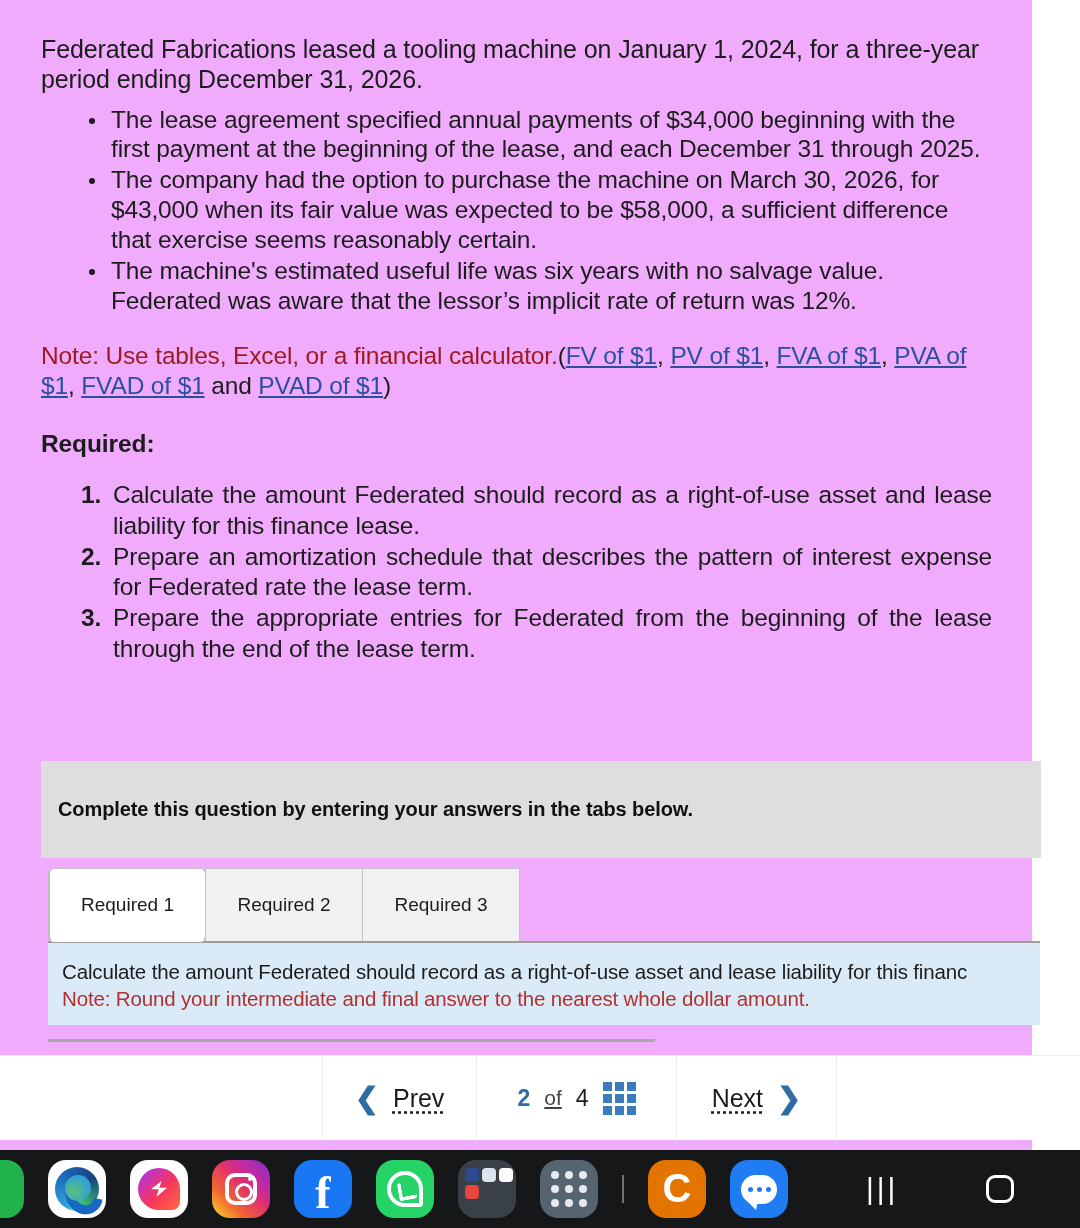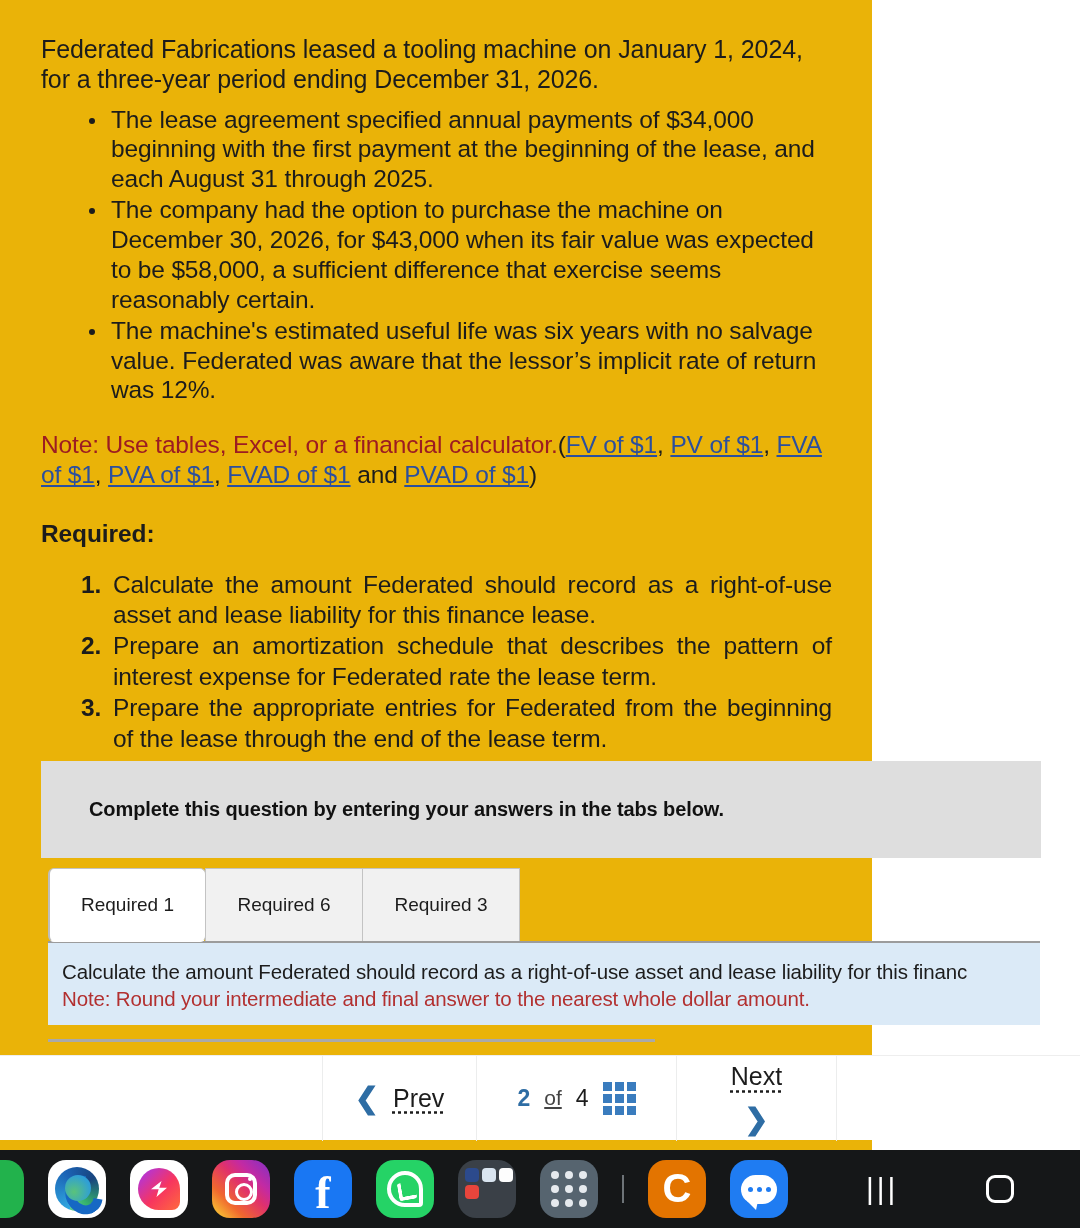--- a/index.html
+++ b/index.html
@@ -5,22 +5,22 @@
   * { box-sizing: border-box; }
   html, body {
     margin: 0; padding: 0;
     width: 1080px; height: 1228px;
     background: #ffffff;
     font-family: "Liberation Sans", sans-serif;
     overflow: hidden;
   }
   #page {
     position: relative;
-    width: 872px; height: 1228px;
-    background: #eab308;
+    width: 1032px; height: 1228px;
+    background: #f0abfc;
   }
 
   
   .content {
     position: absolute;
     left: 0; top: 0; right: 0;
     padding: 34px 40px 0 41px;
   }
   .intro {
     font-size: 25px;
@@ -104,21 +104,21 @@
     left: 41px; top: 761px;
     width: 1000px; height: 97px;
     background: #dedede;
     display: flex;
     align-items: center;
   }
   .gray-banner .txt {
     font-size: 20px;
     font-weight: bold;
     color: #111111;
-    padding-left: 48px;
+    padding-left: 17px;
     letter-spacing: -0.1px;
   }
 
   
   .tabstrip {
     position: absolute;
     left: 48px; top: 868px;
     height: 74px;
     display: flex;
     align-items: flex-end;
@@ -187,21 +187,21 @@
     display: flex;
     align-items: center;
     justify-content: center;
     border-left: 1px solid #eceded;
     border-right: 1px solid #eceded;
     padding: 0 26px;
     gap: 14px;
   }
   .pager-cell.prev { width: 155px; margin-left: 79px; }
   .pager-cell.mid  { width: 200px; border-left: none; }
-  .pager-cell.next { width: 160px; border-left: none; flex-direction: column; }
+  .pager-cell.next { width: 160px; border-left: none; }
 
   .chev {
     color: #2e6da4;
     font-size: 29px;
     font-weight: bold;
     line-height: 1;
   }
   .pager-link {
     font-size: 25px;
     color: #1c1c1c;
@@ -372,22 +372,22 @@
 </head>
 <body>
 
 <div id="page">
 
   <div class="content">
 
     <p class="intro">Federated Fabrications leased a tooling machine on January 1, 2024, for a three-year period ending December 31, 2026.</p>
 
     <ul class="bullets">
-      <li>The lease agreement specified annual payments of $34,000 beginning with the first payment at the beginning of the lease, and each August 31 through 2025.</li>
-      <li>The company had the option to purchase the machine on December 30, 2026, for $43,000 when its fair value was expected to be $58,000, a sufficient difference that exercise seems reasonably certain.</li>
+      <li>The lease agreement specified annual payments of $34,000 beginning with the first payment at the beginning of the lease, and each December 31 through 2025.</li>
+      <li>The company had the option to purchase the machine on March 30, 2026, for $43,000 when its fair value was expected to be $58,000, a sufficient difference that exercise seems reasonably certain.</li>
       <li>The machine's estimated useful life was six years with no salvage value. Federated was aware that the lessor’s implicit rate of return was 12%.</li>
     </ul>
 
     <div class="note-block">
       <span class="note-lead">Note: Use tables, Excel, or a financial calculator.</span><span class="note-paren">(</span><a href="#" class="tbl-link">FV of $1</a><span class="note-paren">, </span><a href="#" class="tbl-link">PV of $1</a><span class="note-paren">, </span><a href="#" class="tbl-link">FVA of $1</a><span class="note-paren">, </span><a href="#" class="tbl-link">PVA of $1</a><span class="note-paren">, </span><a href="#" class="tbl-link">FVAD of $1</a><span class="note-paren"> and </span><a href="#" class="tbl-link">PVAD of $1</a><span class="note-paren">)</span>
     </div>
 
     <div class="required-head">Required:</div>
 
     <ol class="reqlist">
@@ -399,21 +399,21 @@
 
   <div class="gray-banner">
     <div class="txt">Complete this question by entering your answers in the tabs below.</div>
   </div>
 
   <div class="tabstrip">
     <div class="tab active">
       <span>Required 1</span>
     </div>
     <div class="tab">
-      <span>Required 6</span>
+      <span>Required 2</span>
     </div>
     <div class="tab">
       <span>Required 3</span>
     </div>
   </div>
 
   <div class="blue-panel">
     <div class="line l1">Calculate the amount Federated should record as a right-of-use asset and lease liability for this financ</div>
     <div class="line l2">Note: Round your intermediate and final answer to the nearest whole dollar amount.</div>
   </div>

